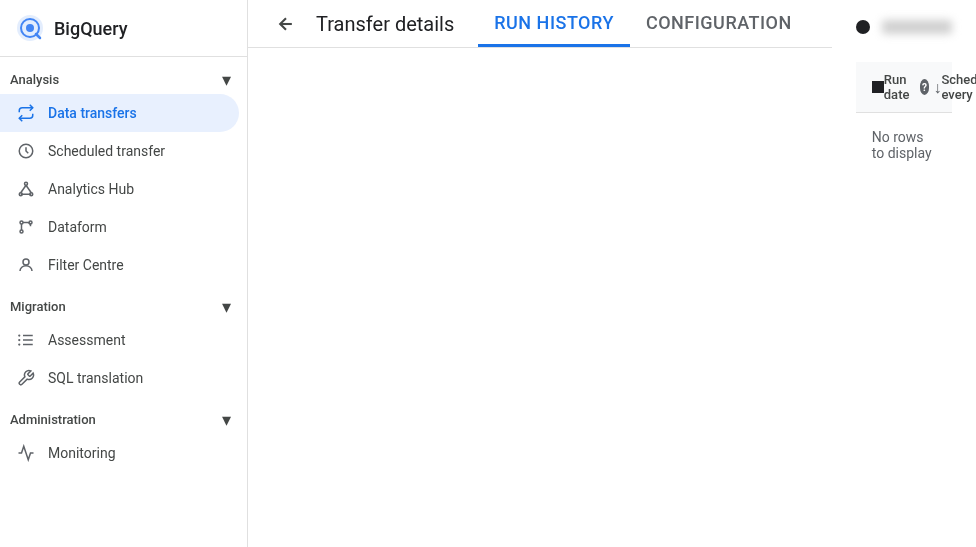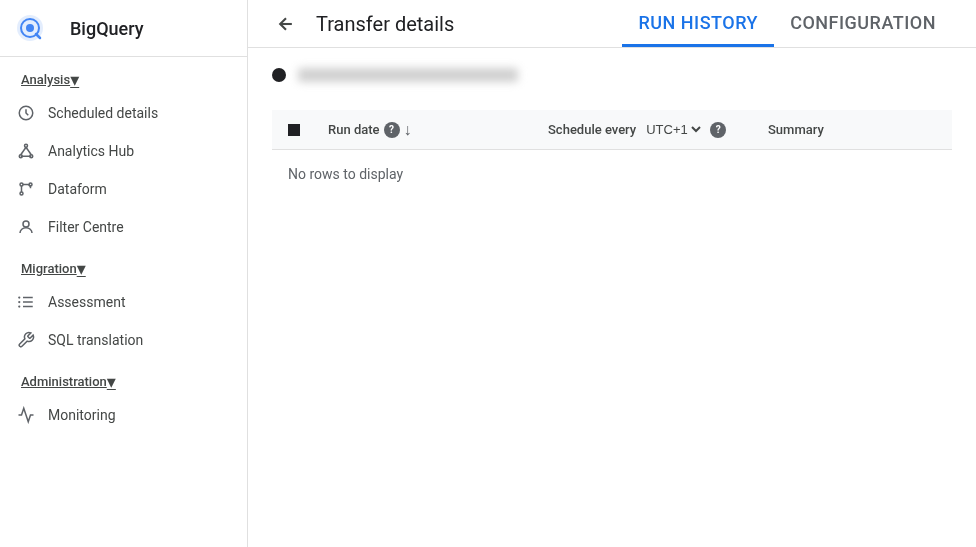--- a/index.html
+++ b/index.html
@@ -12,46 +12,45 @@
       border-right: 1px solid #e0e0e0;
       display: flex;
       flex-direction: column;
       overflow-y: auto;
       background: #fff;
     }
 
     .sidebar-logo {
       display: flex;
       align-items: center;
-      gap: 26px;
+      gap: 10px;
       padding: 14px 16px;
       border-bottom: 1px solid #e0e0e0;
     }
 
     .logo-icon {
       width: 28px;
       height: 28px;
     }
 
     .logo-text {
       font-size: 18px;
       font-weight: 500;
       color: #202124;
     }
 
     .sidebar-section-header {
       display: flex;
       align-items: center;
-      justify-content: flex-start;
-      padding: 12px 16px 4px 21px;
+      justify-content: space-between;
+      padding: 12px 16px 4px 10px;
       font-size: 13px;
       font-weight: 500;
       color: #444746;
       cursor: pointer;
-      text-decoration: underline;
     }
 
     .sidebar-section-header .chevron {
       font-size: 18px;
       color: #444746;
     }
 
     .sidebar-item {
       display: flex;
       align-items: center;
@@ -86,21 +85,21 @@
     }
 
     .sidebar-item.active .icon {
       color: #1a73e8;
     }
 
     
     #main {
       flex: 1;
       display: flex;
-      flex-direction: column;
+      flex-direction: row;
       overflow: hidden;
     }
 
     
     .main-header {
       display: flex;
       align-items: center;
       padding: 0 24px;
       border-bottom: 1px solid #e0e0e0;
       height: 48px;
@@ -305,29 +304,40 @@
     </svg>
     <span class="logo-text">BigQuery</span>
   </div>
 
   <div class="sidebar-section-header">
     <span>Analysis</span>
     <span class="chevron">▾</span>
   </div>
 
 
+  <div class="sidebar-item active">
+    <span class="icon">
+      <svg width="18" height="18" viewBox="0 0 24 24" fill="none" stroke="#1a73e8" stroke-width="2">
+          <polyline points="17 1 21 5 17 9"></polyline>
+          <path d="M3 11V9a4 4 0 0 1 4-4h14"></path>
+          <polyline points="7 23 3 19 7 15"></polyline>
+          <path d="M21 13v2a4 4 0 0 1-4 4H3"></path>
+        </svg>
+    </span>
+    <span class="item-label">Data transfers</span>
+  </div>
 
   <div class="sidebar-item">
     <span class="icon">
       <svg width="18" height="18" viewBox="0 0 24 24" fill="none" stroke="#5f6368" stroke-width="2">
           <circle cx="12" cy="12" r="9"></circle>
           <polyline points="12 7 12 12 15 15"></polyline>
         </svg>
     </span>
-    <span class="item-label">Scheduled details</span>
+    <span class="item-label">Scheduled transfer</span>
   </div>
 
   <div class="sidebar-item">
     <span class="icon">
       <svg width="18" height="18" viewBox="0 0 24 24" fill="none" stroke="#5f6368" stroke-width="2">
           <circle cx="12" cy="5" r="2"></circle>
           <circle cx="5" cy="19" r="2"></circle>
           <circle cx="19" cy="19" r="2"></circle>
           <line x1="12" y1="7" x2="5" y2="17"></line>
           <line x1="12" y1="7" x2="19" y2="17"></line>

